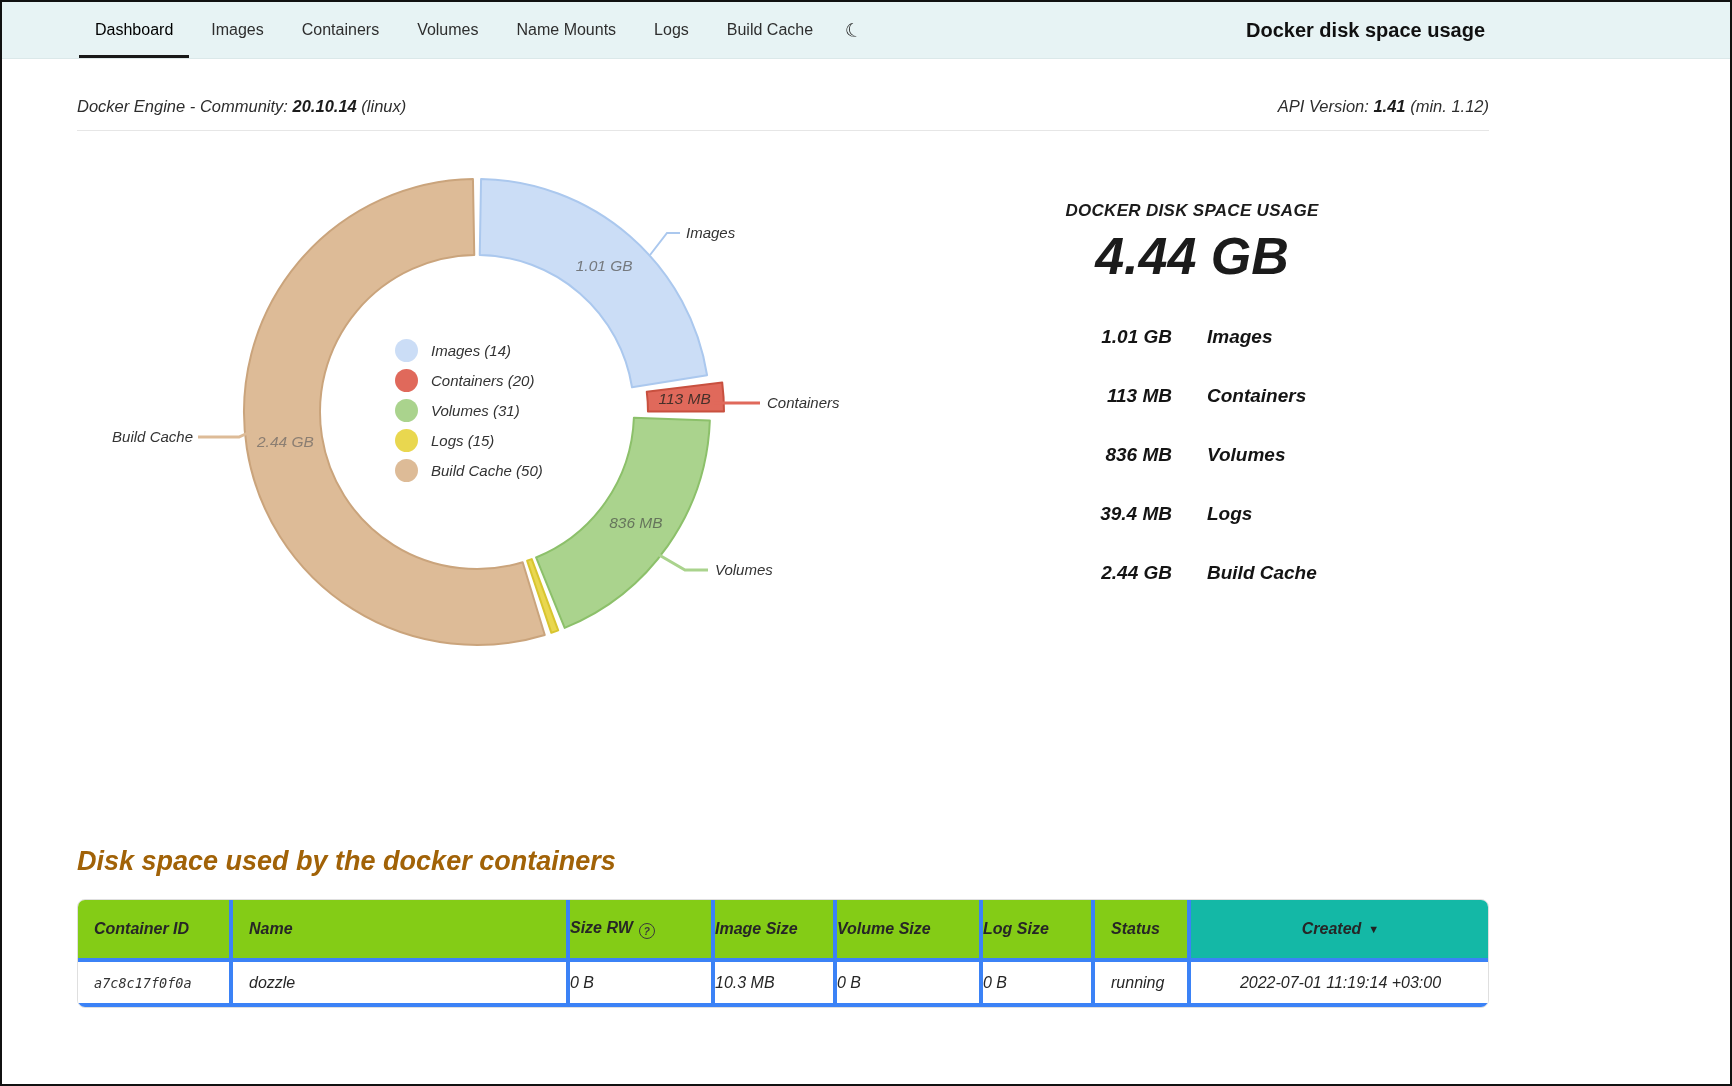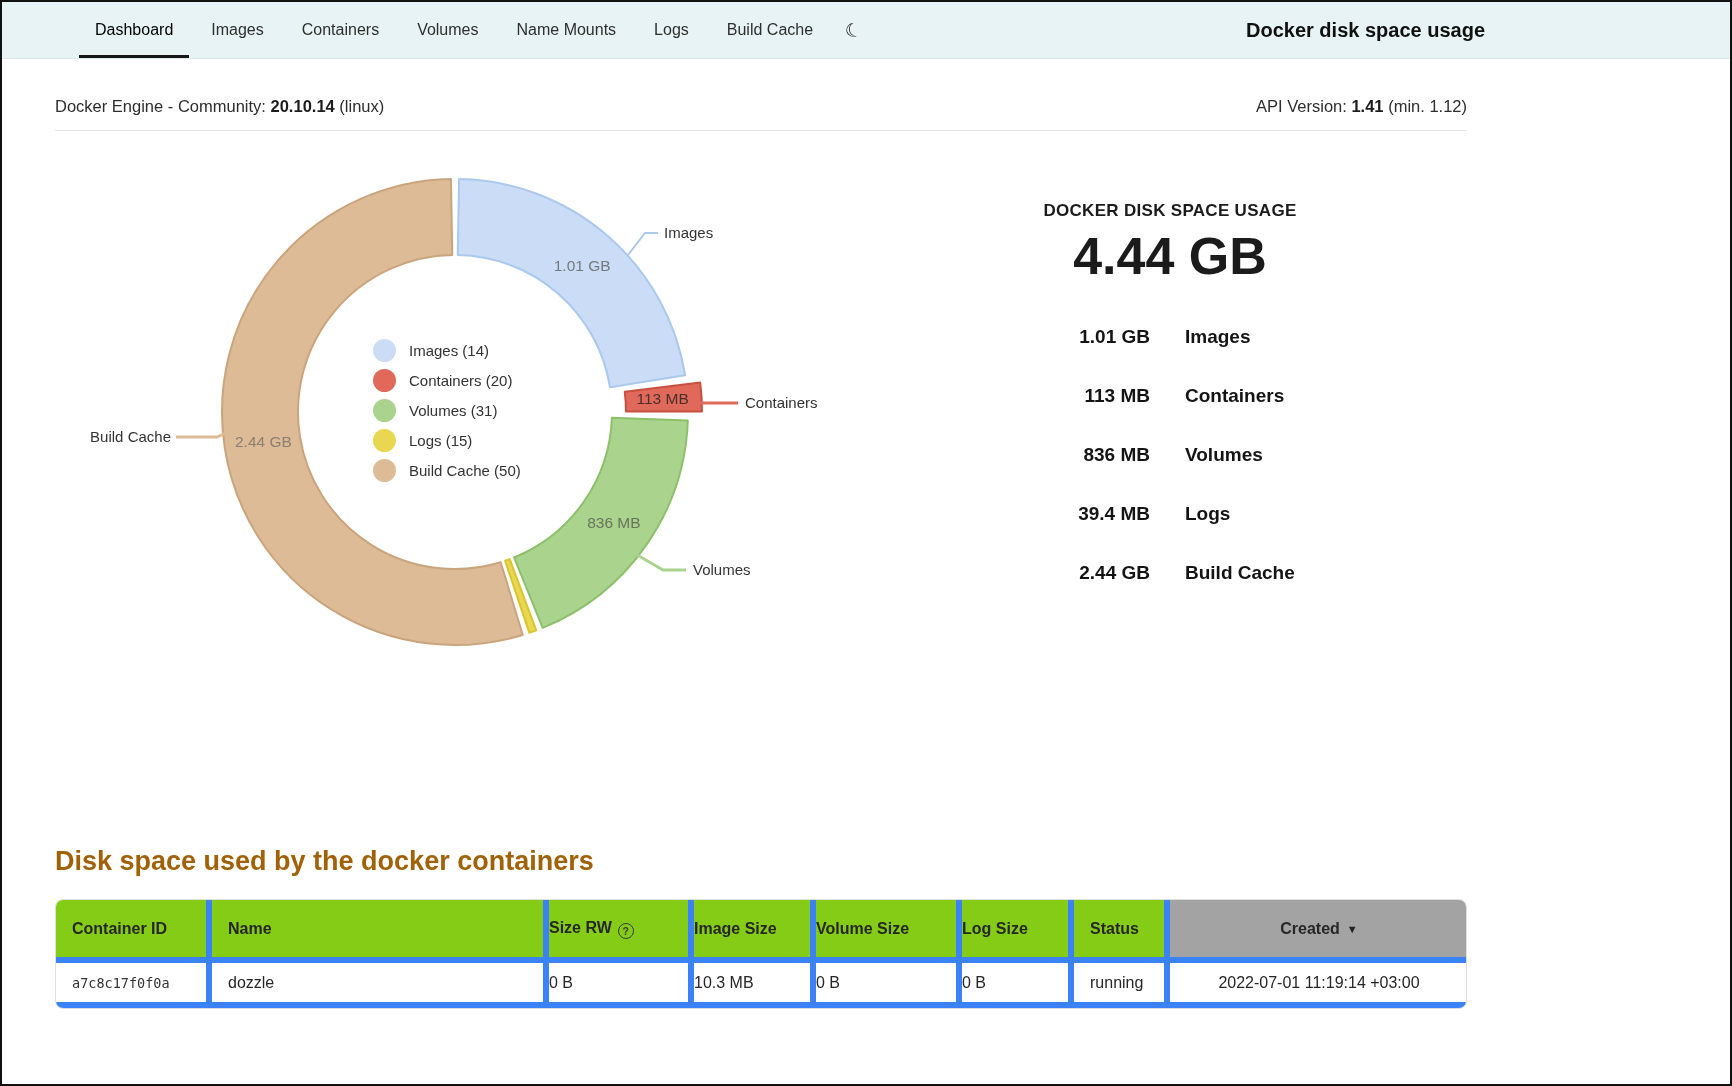--- a/index.html
+++ b/index.html
@@ -27,21 +27,21 @@
   }
   .theme-btn {
     display:flex; align-items:center; padding:0 16px; cursor:pointer;
     font-size:19px; color:#2b2b2b;
   }
   .moon { display:inline-block; transform:rotate(-14deg); }
   .app-title { margin-left:auto; display:flex; align-items:center;
     font-size:20px; font-weight:bold; color:#101010; white-space:nowrap; }
 
   
-  .content { margin:0 245px 0 53px; width:1412px; }
+  .content { margin:0 245px 0 75px; width:1412px;font-style:italic; }
   .engine-row {
     padding-top:38px; display:flex; justify-content:space-between;
     font-size:16.5px; color:#2d2d2d;
   }
   .engine-row b { font-weight:bold; color:#1c1c1c; }
   .rule { border-bottom:1px solid #e6e6e6; margin-top:14px; }
 
   
   .chart-row { position:relative; height:535px; }
   .chart-svg { position:absolute; left:0; top:0; }
@@ -73,30 +73,30 @@
   }
   .summary-size { text-align:right; font-size:19px; font-weight:bold; color:#141414; }
   .summary-label { text-align:left; font-size:19px; font-weight:bold; color:#141414; }
 
   
   .table-heading { margin-top:180px; font-size:27px; font-weight:bold; color:#a16207; }
   .table-wrap {
     margin-top:22px; border:1px solid #dfdfdf; border-radius:8px; overflow:hidden;
   }
   table { width:100%; border-collapse:collapse; table-layout:fixed; }
-  th, td { border:6px solid #3b82f6; font-size:16px; color:#262626; }
+  th, td { border:4px solid #3b82f6; font-size:16px; color:#262626; }
   th { height:60px; background:#84cc16; font-weight:bold; }
   td { height:45px; background:#fff; }
   th:first-child, td:first-child { border-left:none; }
   th:last-child, td:last-child { border-right:none; }
   th { border-top:none; }
   .al { text-align:left; padding-left:16px; }
   .ar { text-align:left; padding-right:18px; }
   .ac { text-align:center; }
-  th.col-created { background:#a3a3a3; }
+  th.col-created { background:#14b8a6; }
   .sort-caret { font-size:11px; margin-left:7px; color:#222; vertical-align:1px; }
   .help-circle {
     display:inline-flex; align-items:center; justify-content:center;
     width:16px; height:16px; border:1.4px solid #3a3a3a; border-radius:50%;
     font-size:10.5px; font-weight:bold; color:#3a3a3a; margin-left:6px;
     vertical-align:-2px; cursor:pointer;
   }
   td.cell-id { font-family:"DejaVu Sans Mono", monospace; font-size:13.5px; color:#333; }
 </style>
 </head>

